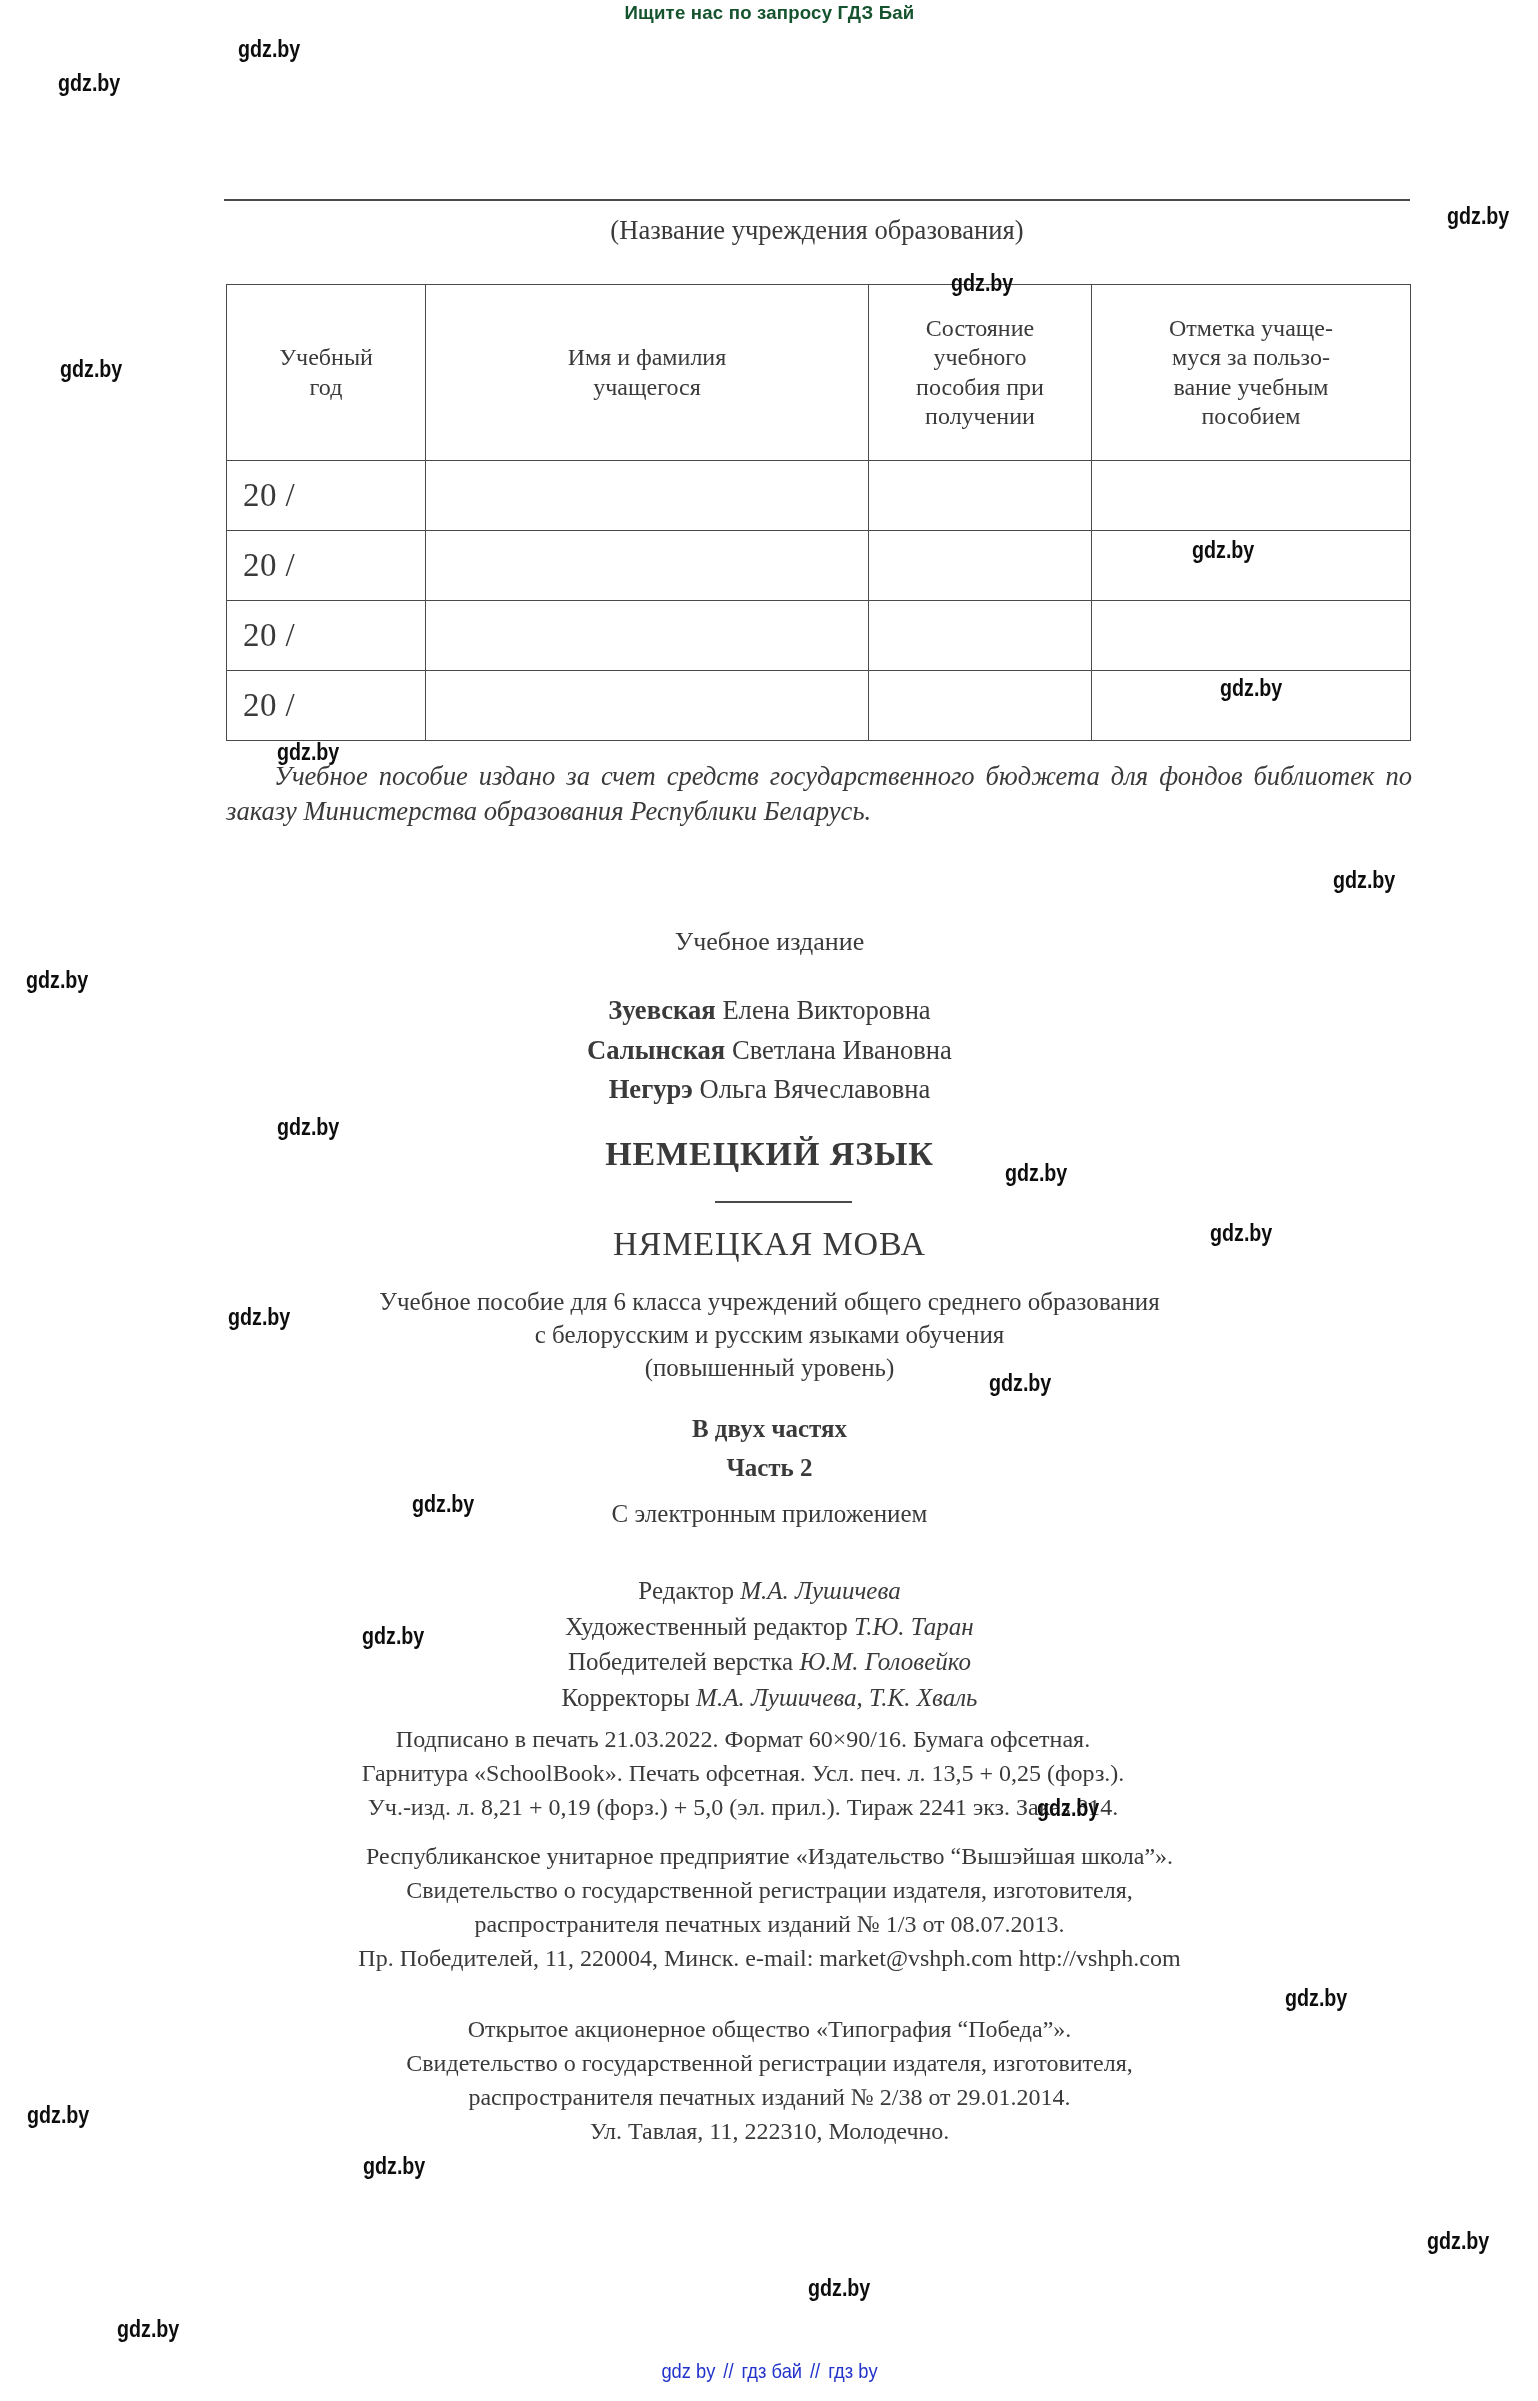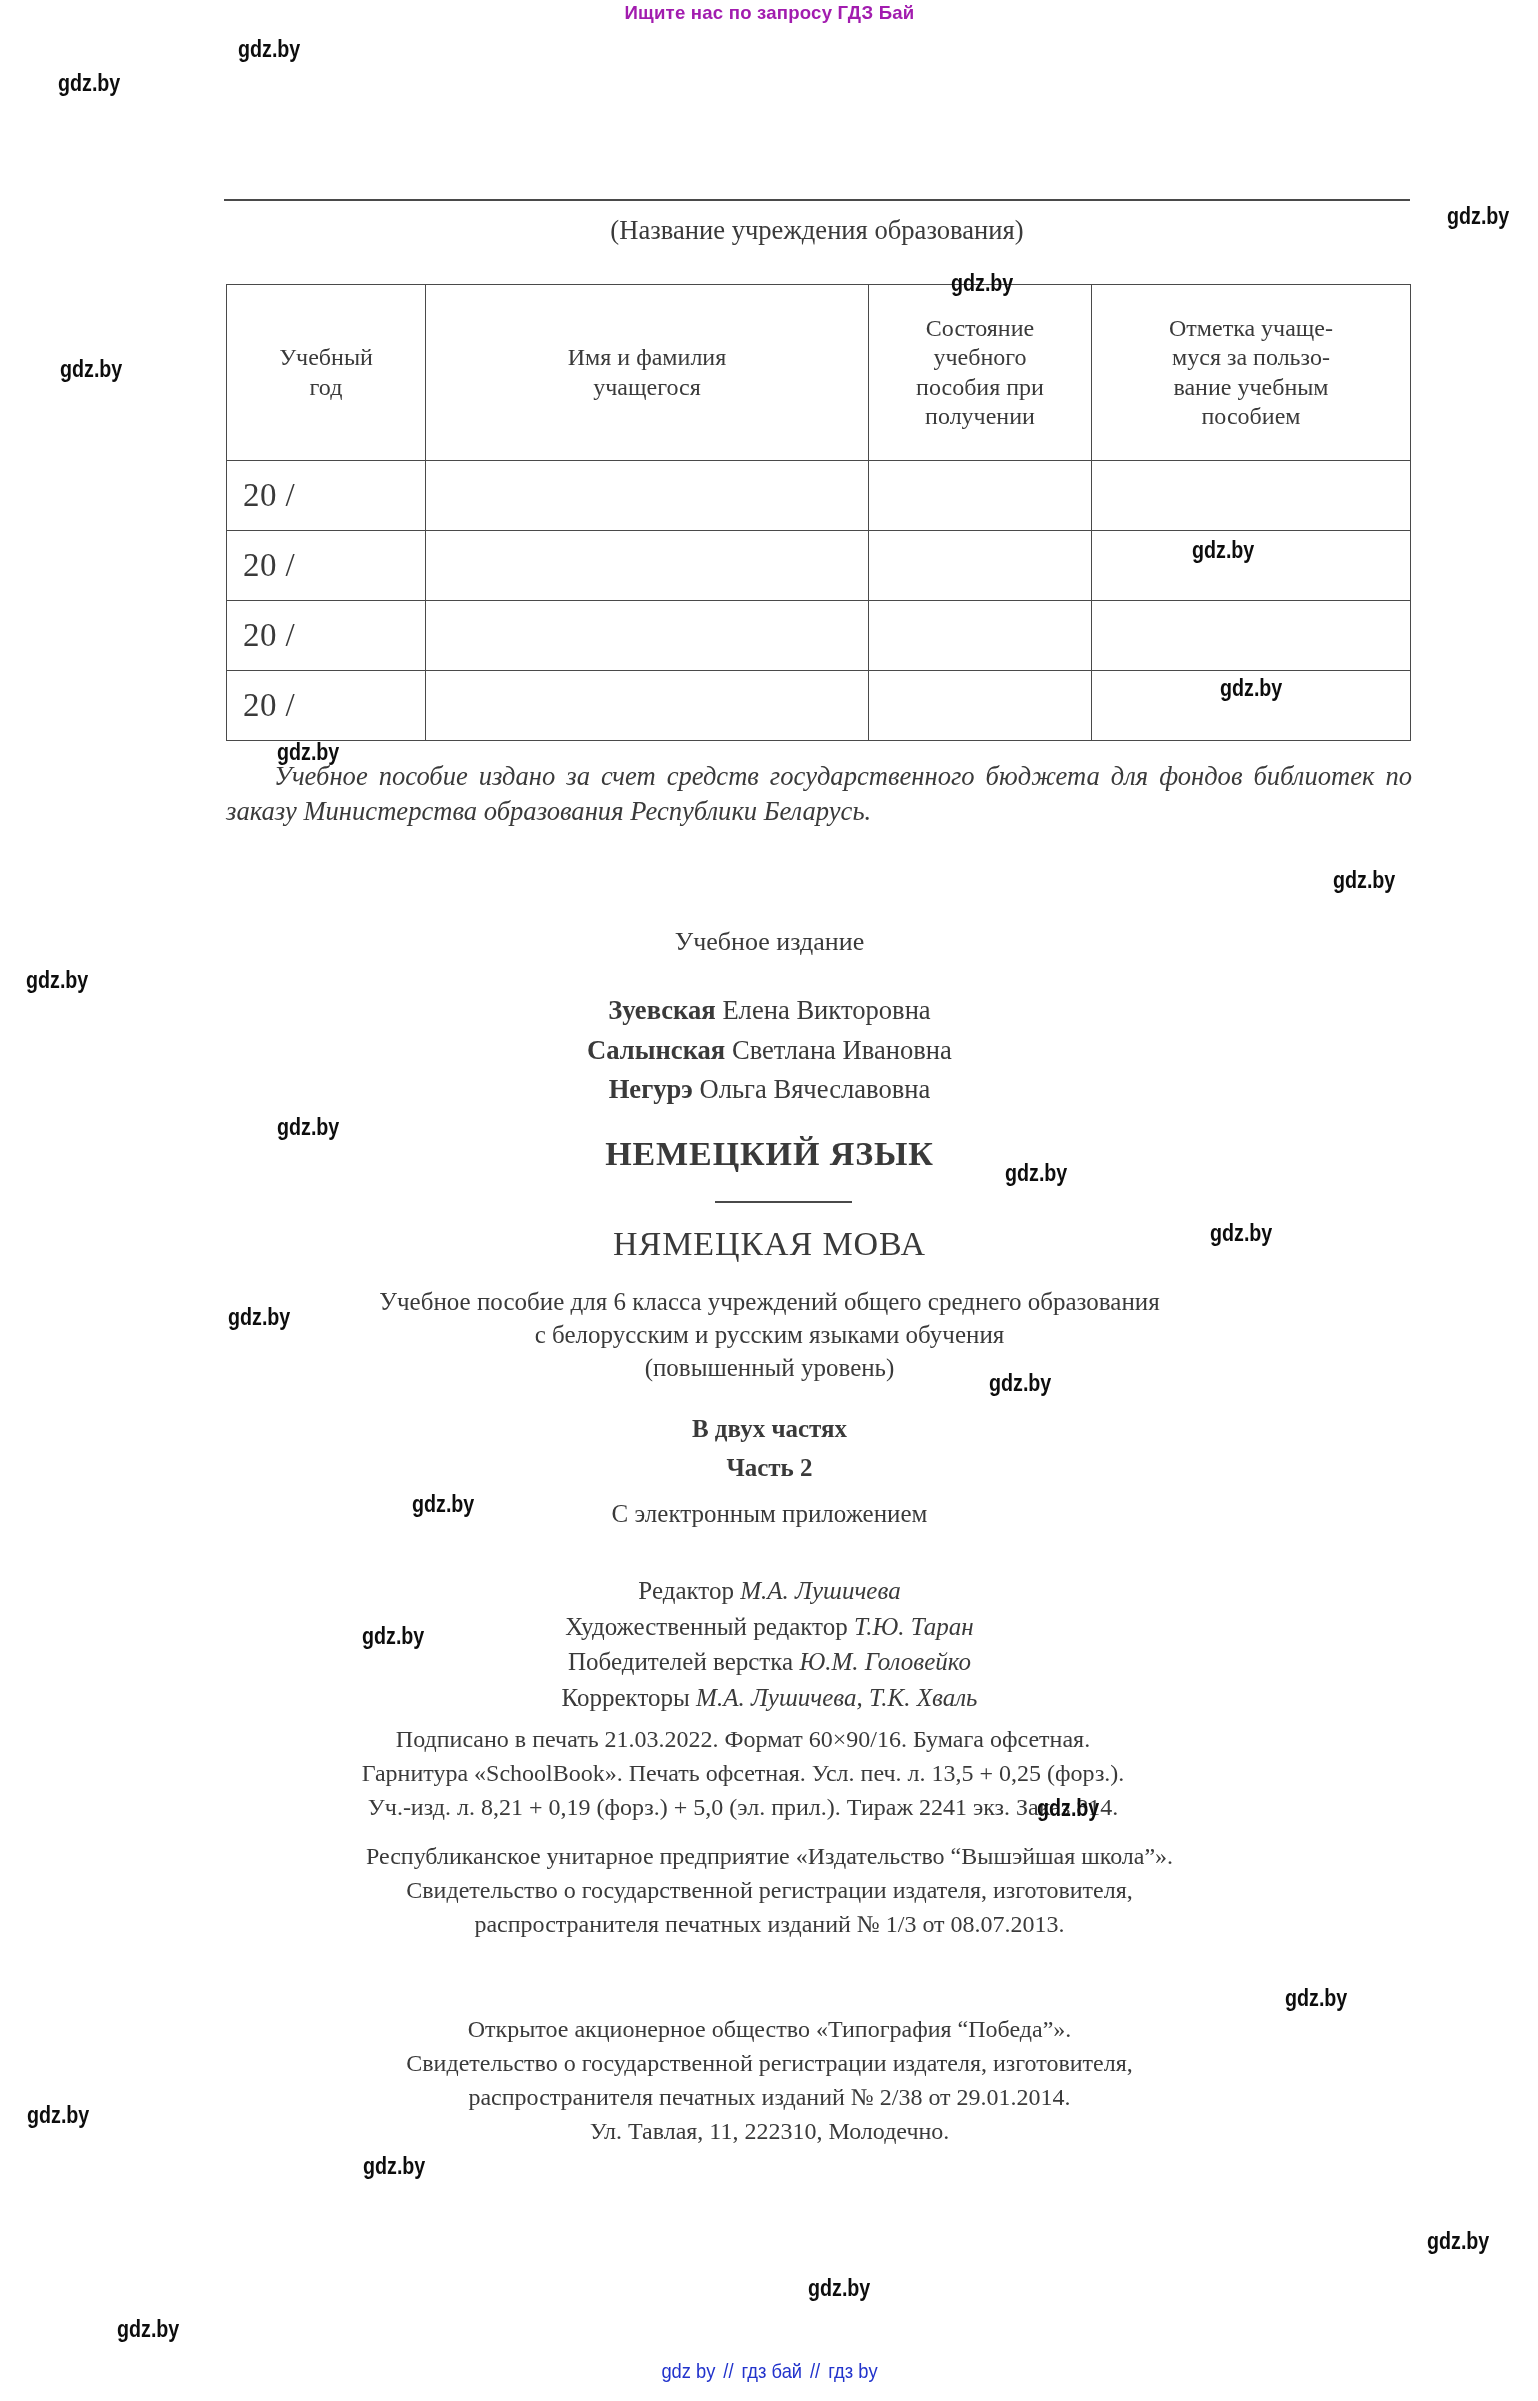--- a/index.html
+++ b/index.html
@@ -22,21 +22,21 @@
   
   .promo {
     position: absolute;
     top: 1.8px;
     left: 0;
     width: 1539px;
     text-align: center;
     font-family: "Liberation Sans", "DejaVu Sans", sans-serif;
     font-size: 18.6px;
     font-weight: 700;
-    color: #a21caf;
+    color: #14532d;
     letter-spacing: 0.2px;
   }
 
   
   .wm {
     position: absolute;
     font-family: "Liberation Sans", "DejaVu Sans", sans-serif;
     font-size: 24px;
     font-weight: 700;
     color: #0d0d0d;
@@ -304,20 +304,21 @@
 
     <div class="imprint-a centered">
         <div>Подписано в печать 21.03.2022. Формат 60×90/16. Бумага офсетная.</div>
         <div>Гарнитура «SchoolBook». Печать офсетная. Усл. печ. л. 13,5 + 0,25 (форз.).</div>
         <div>Уч.-изд. л. 8,21 + 0,19 (форз.) + 5,0 (эл. прил.). Тираж 2241 экз. Заказ 814.</div>
       </div>
     <div class="imprint-b centered">
         <div>Республиканское унитарное предприятие «Издательство “Вышэйшая школа”».</div>
         <div>Свидетельство о государственной регистрации издателя, изготовителя,</div>
         <div>распространителя печатных изданий № 1/3 от 08.07.2013.</div>
+        <div>Пр. Победителей, 11, 220004, Минск. e-mail: market@vshph.com   http://vshph.com</div>
       </div>
     <div class="imprint-c centered">
         <div>Открытое акционерное общество «Типография “Победа”».</div>
         <div>Свидетельство о государственной регистрации издателя, изготовителя,</div>
         <div>распространителя печатных изданий № 2/38 от 29.01.2014.</div>
         <div>Ул. Тавлая, 11, 222310, Молодечно.</div>
       </div>
 
   </div>
 

